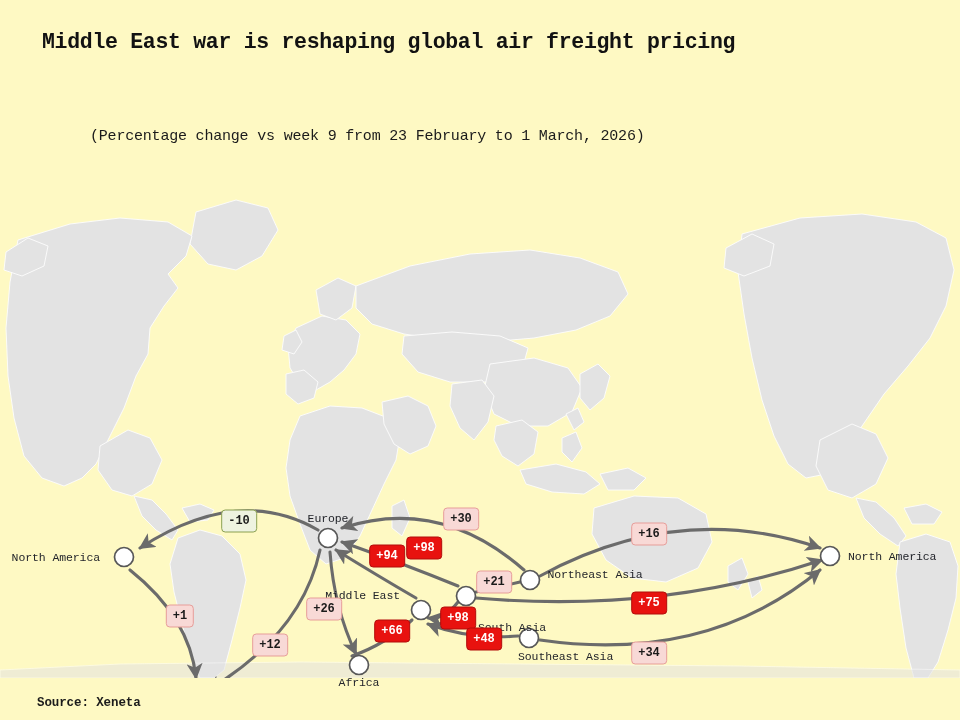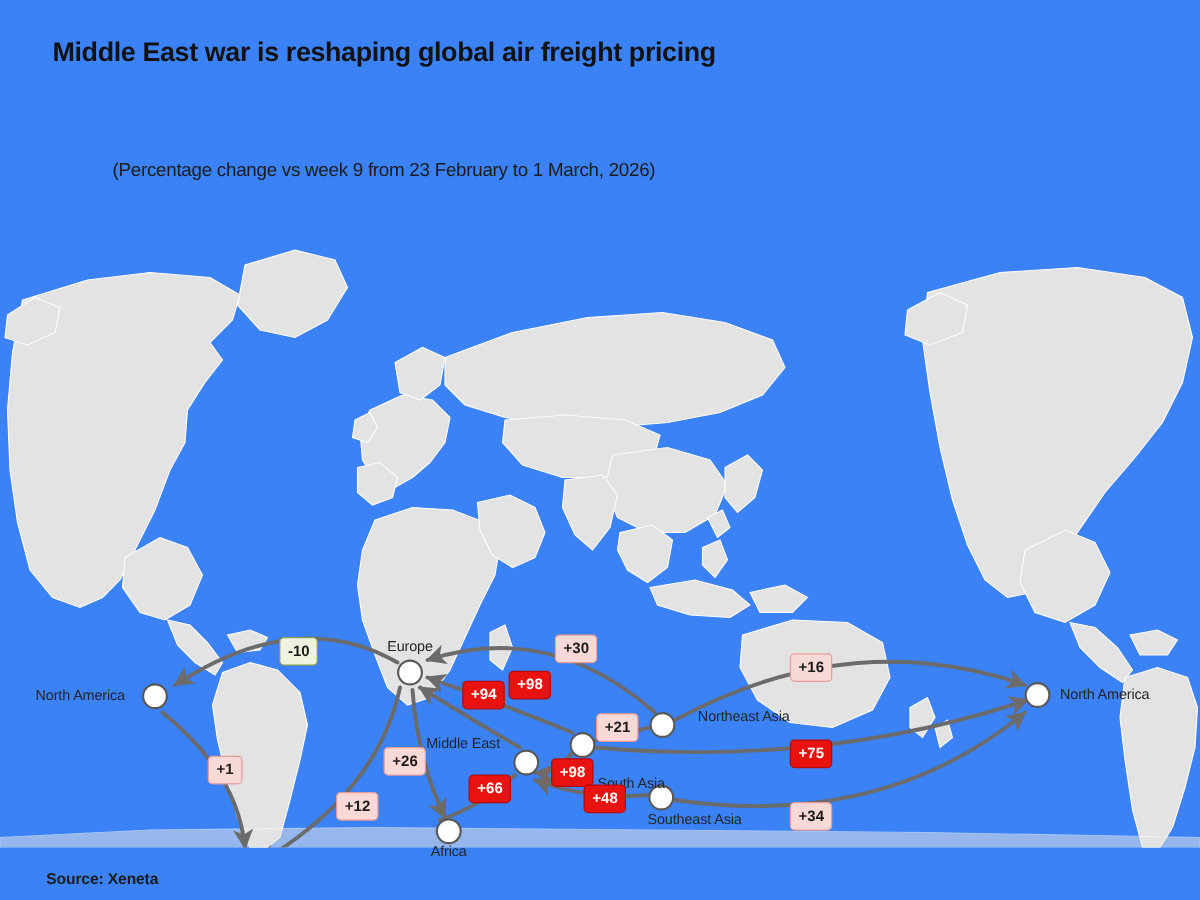--- a/index.html
+++ b/index.html
@@ -4,22 +4,22 @@
 <style>
   html, body {
     margin: 0;
     padding: 0;
     background: #ffffff;
   }
   #root {
     position: relative;
     width: 960px;
     height: 720px;
-    background: #3b82f6;
-    font-family: Liberation Sans, sans-serif;
+    background: #fef9c3;
+    font-family: Liberation Mono, monospace;
     overflow: hidden;
   }
 
   
   #headline {
     position: absolute;
     left: 42px;
     top: 30px;
     width: 860px;
     font-size: 21.5px;
@@ -263,21 +263,21 @@
     <div class="node-label nl-center" style="left:288px;  top:334px; width:80px;">Europe</div>
     <div class="node-label nl-center" style="left:319px;  top:498px; width:80px;">Africa</div>
     <div class="node-label nl-left" style="left:300px;  top:411px; width:100px;">Middle East</div>
     <div class="node-label nl-right" style="left:478px;  top:415px; width:100px;margin-top:28px;">South Asia</div>
     <div class="node-label nl-right" style="left:545px;  top:390px; width:100px;text-align:center;">Northeast Asia</div>
     <div class="node-label nl-right" style="left:518px;  top:472px; width:100px;">Southeast Asia</div>
     <div class="node-label nl-right" style="left:848px;  top:372px; width:140px;">North America</div>
 
     <div class="badge lvl-neg" style="left:239px; top:343px;">-10</div>
     <div class="badge lvl-low" style="left:180px; top:438px;">+1</div>
-    <div class="badge lvl-low" style="left:286px; top:467px;">+12</div>
+    <div class="badge lvl-low" style="left:270px; top:467px;">+12</div>
     <div class="badge lvl-low" style="left:324px; top:431px;">+26</div>
     <div class="badge lvl-high" style="left:387px; top:378px;">+94</div>
     <div class="badge lvl-high" style="left:424px; top:370px;">+98</div>
     <div class="badge lvl-low" style="left:461px; top:341px;">+30</div>
     <div class="badge lvl-low" style="left:494px; top:404px;">+21</div>
     <div class="badge lvl-high" style="left:458px; top:440px;">+98</div>
     <div class="badge lvl-high" style="left:484px; top:461px;">+48</div>
     <div class="badge lvl-high" style="left:392px; top:453px;">+66</div>
     <div class="badge lvl-low" style="left:649px; top:356px;">+16</div>
     <div class="badge lvl-high" style="left:649px; top:425px;">+75</div>

